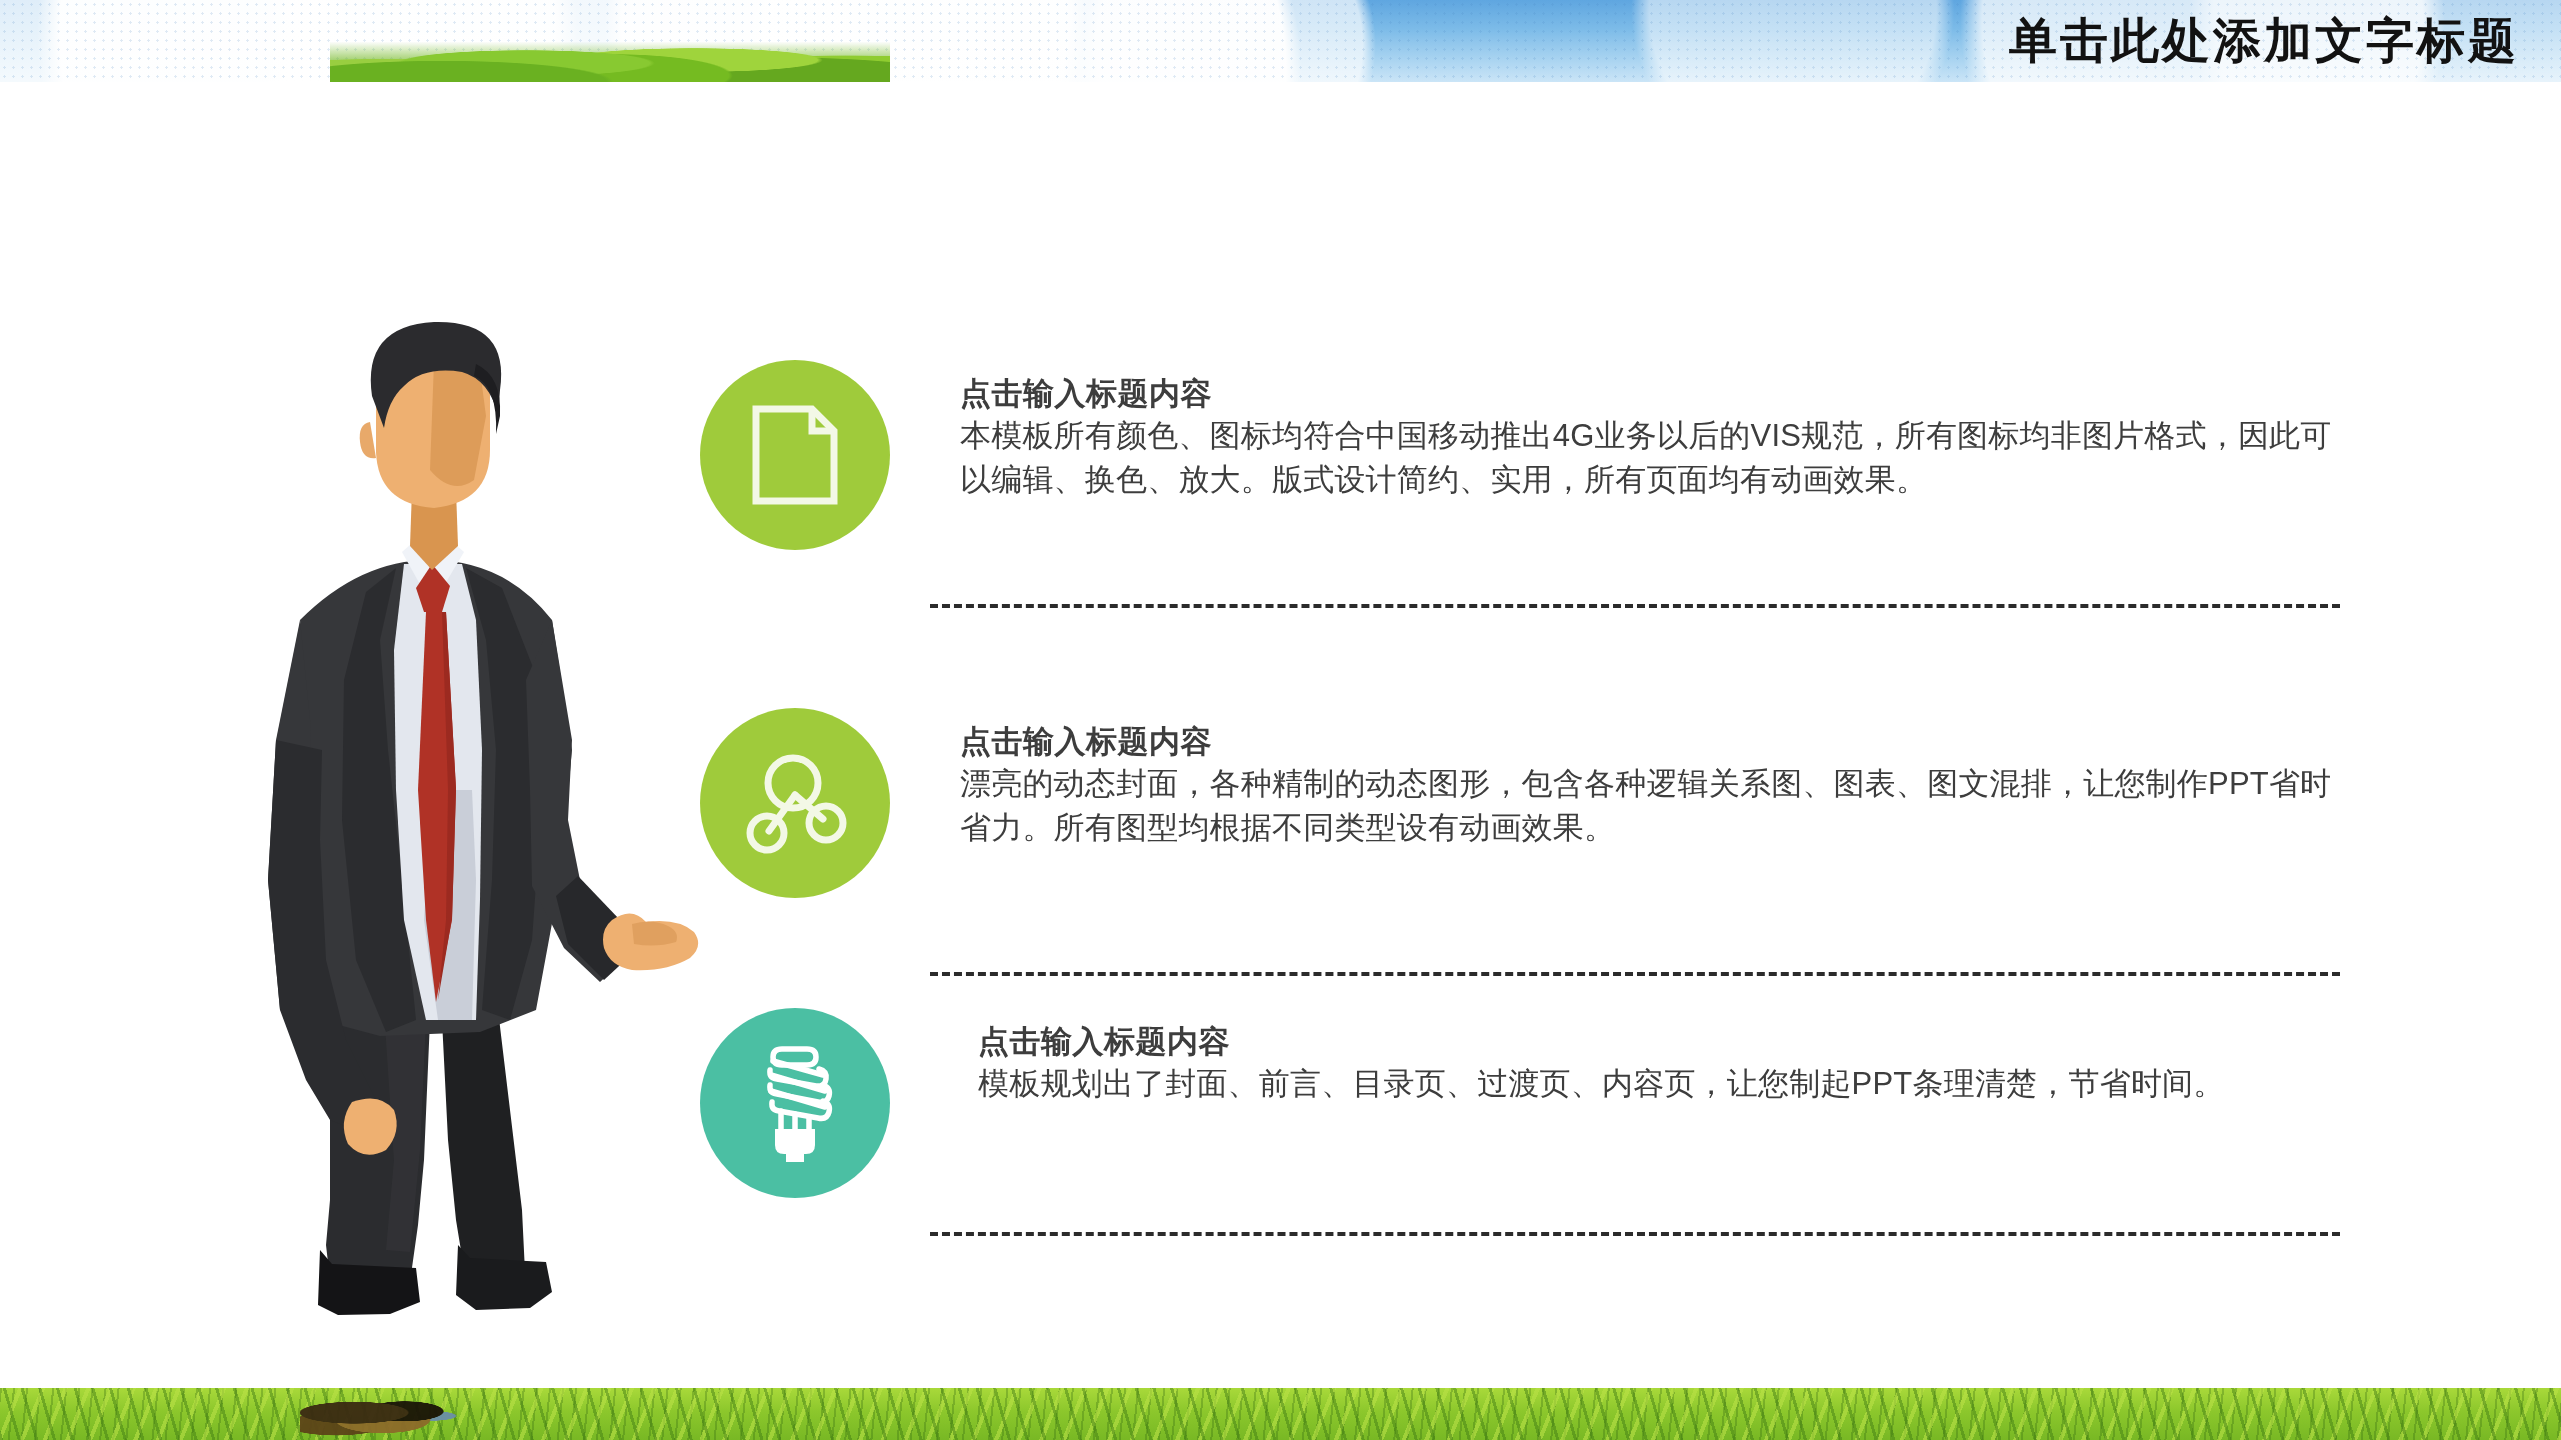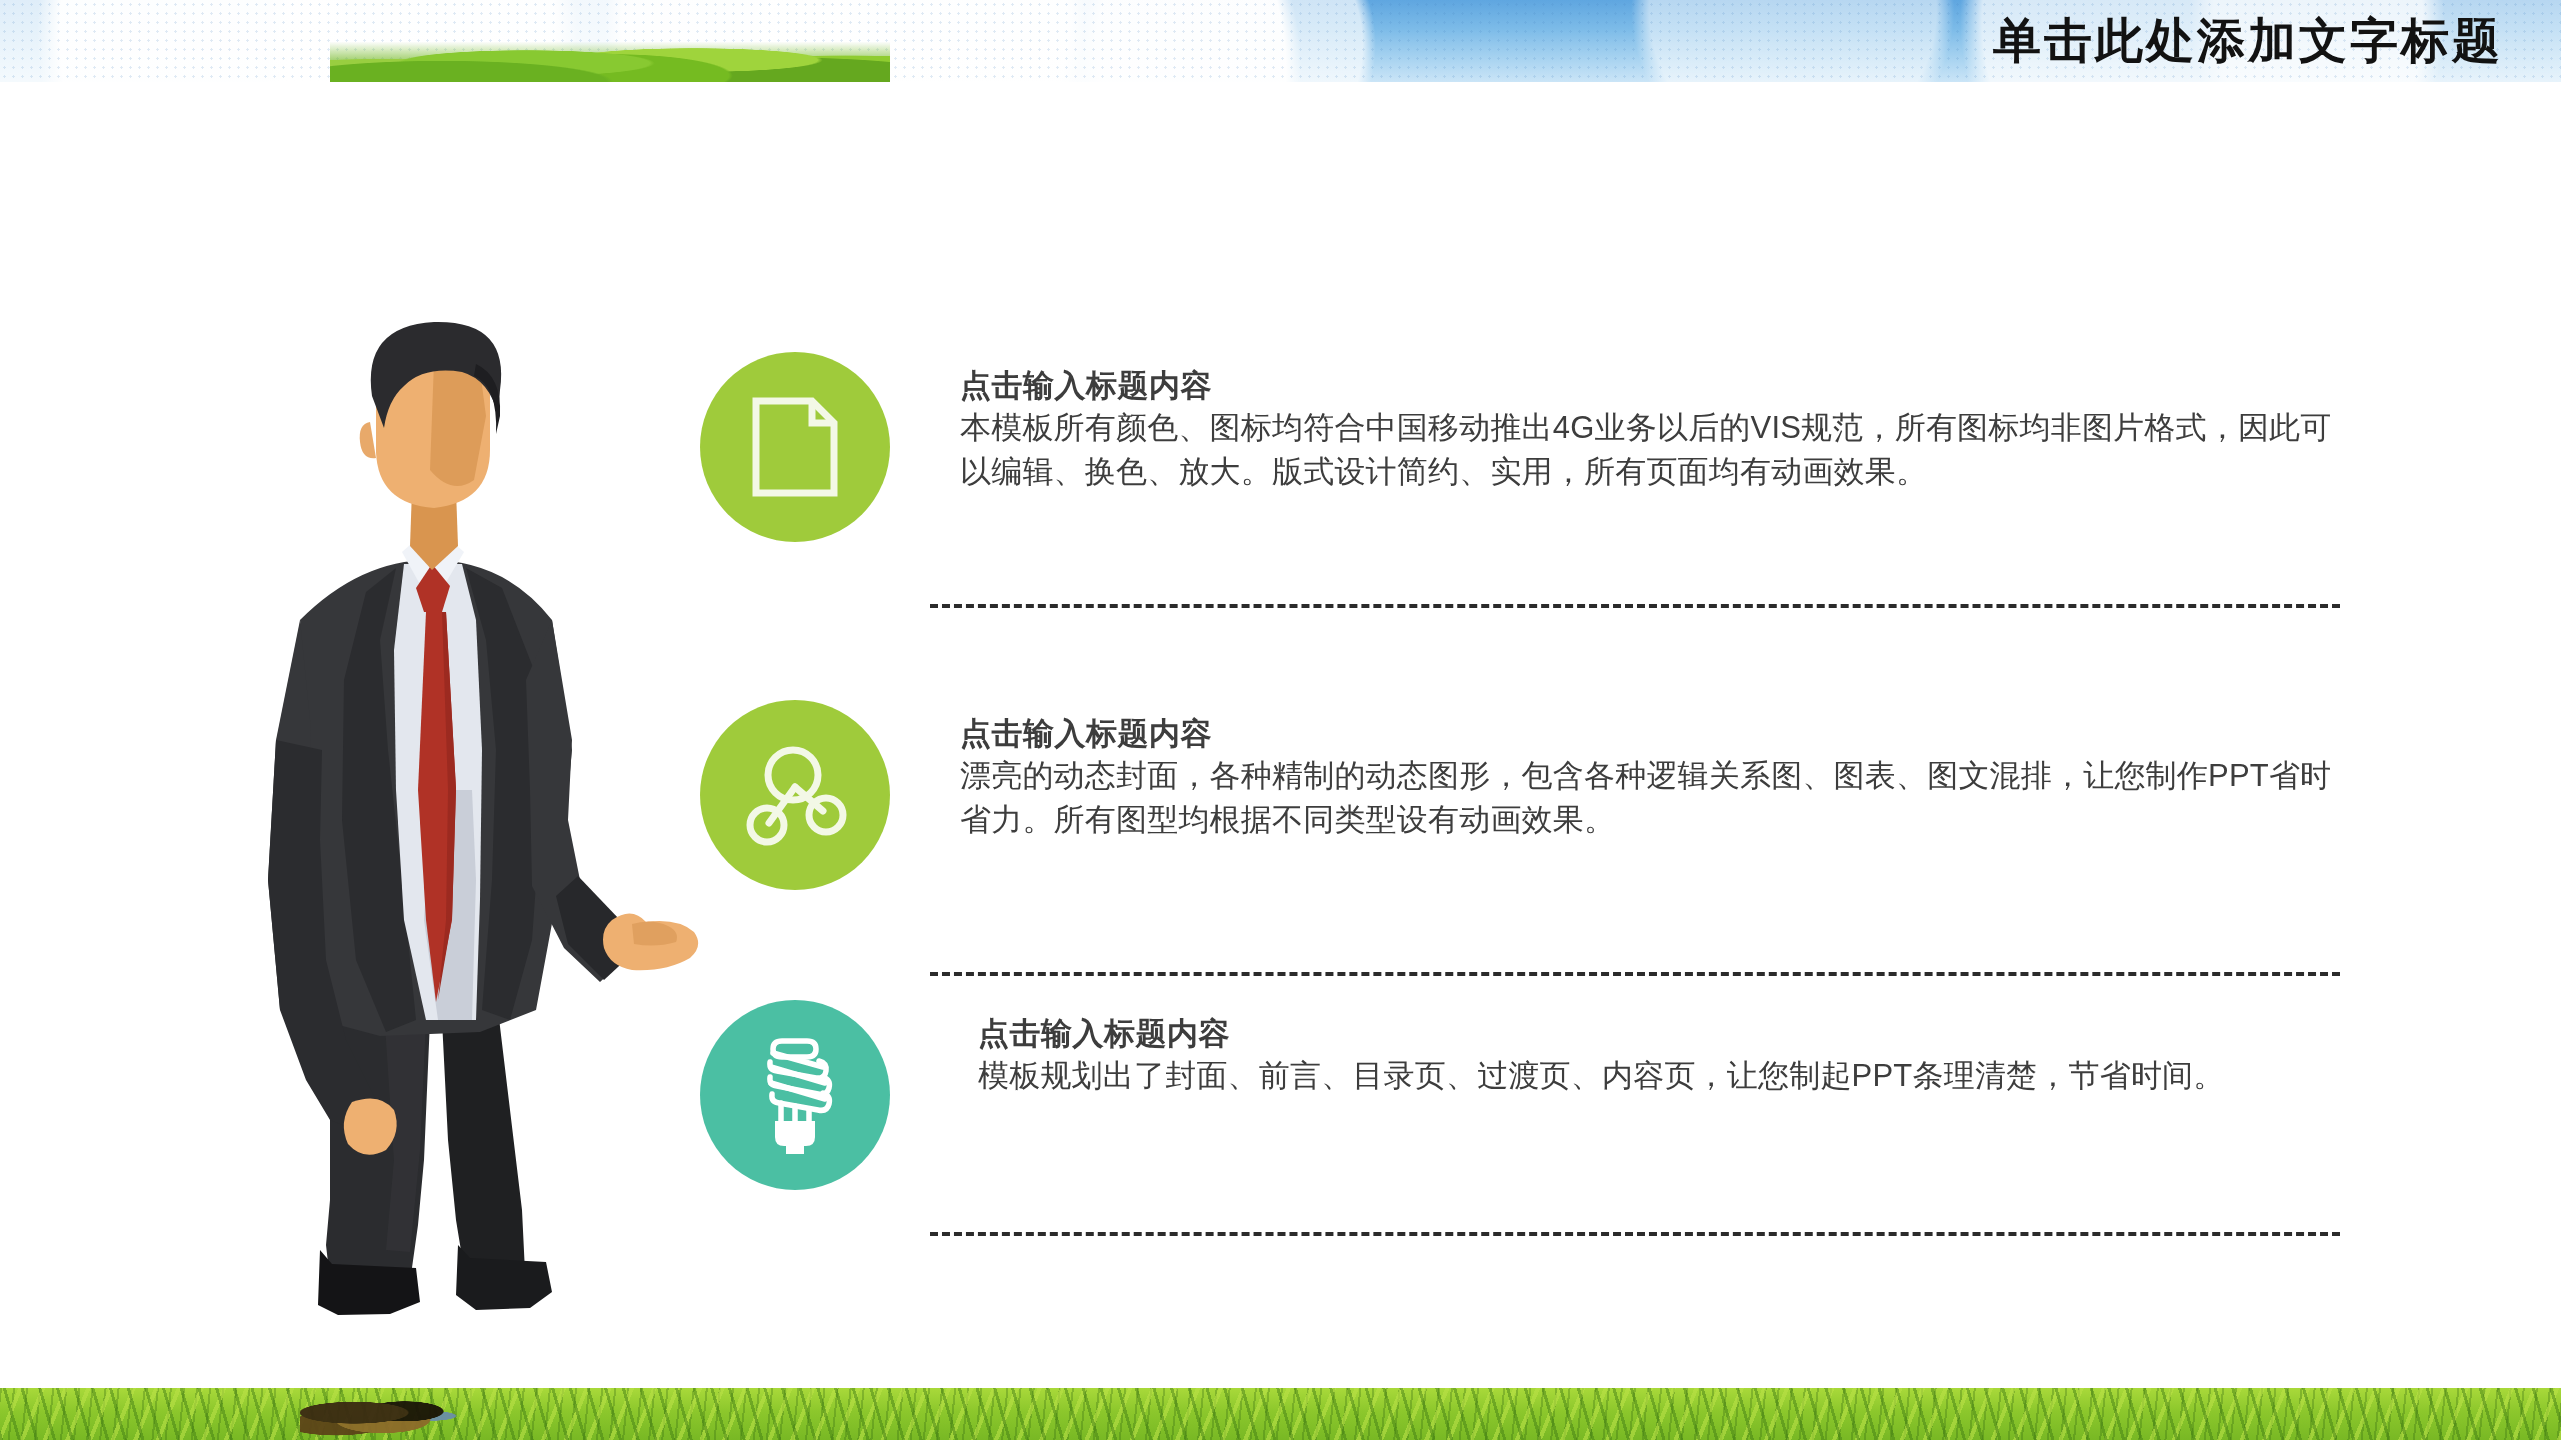--- a/index.html
+++ b/index.html
@@ -49,21 +49,21 @@
       radial-gradient(ellipse at 35% 60%, #8cc63f 0 24%, transparent 25%),
       radial-gradient(ellipse at 50% 80%, #7ab82f 0 30%, transparent 31%),
       radial-gradient(ellipse at 65% 55%, #a2d24a 0 24%, transparent 25%),
       radial-gradient(ellipse at 80% 85%, #6aa52b 0 28%, transparent 29%),
       radial-gradient(ellipse at 92% 70%, #93c93e 0 22%, transparent 23%),
       radial-gradient(ellipse at 10% 75%, #9ccc4d 0 20%, transparent 21%),
       linear-gradient(180deg, transparent 25%, #77b531 72%, #5e9a26 100%);
     filter:saturate(1.12);
   }
   .header-title {
-    position:absolute; right:58px; top:50%;
+    position:absolute; right:42px; top:50%;
     transform:translateY(-50%);
     font-family:"Liberation Serif", serif;
     font-size:48px; font-weight:700; color:#121212;
     letter-spacing:3px; white-space:nowrap;
   }
 
   
   .footer-band {
     position:absolute; left:0; bottom:0;
     width:2561px; height:52px;
@@ -87,21 +87,21 @@
       radial-gradient(ellipse at 72% 52%, #6b8fa8 0 14%, transparent 15%),
       radial-gradient(ellipse at 20% 70%, #5c4418 0 24%, transparent 25%);
     opacity:.95;
   }
 
   
   .person { position:absolute; left:180px; top:320px; width:520px; height:1000px; }
   .person svg { width:100%; height:100%; display:block; }
 
   
-  .rows { position:absolute; left:0; top:0; width:2561px; height:1340px; }
+  .rows { position:absolute; left:0; top:8px; width:2561px; height:1340px; }
 
   .row { position:absolute; left:700px; width:1700px; }
   .row-1 { top:352px; }
   .row-2 { top:700px; }
   .row-3 { top:1000px; }
 
   .icon-circle {
     position:absolute; left:0; top:0;
     width:190px; height:190px; border-radius:50%;
     display:flex; align-items:center; justify-content:center;

